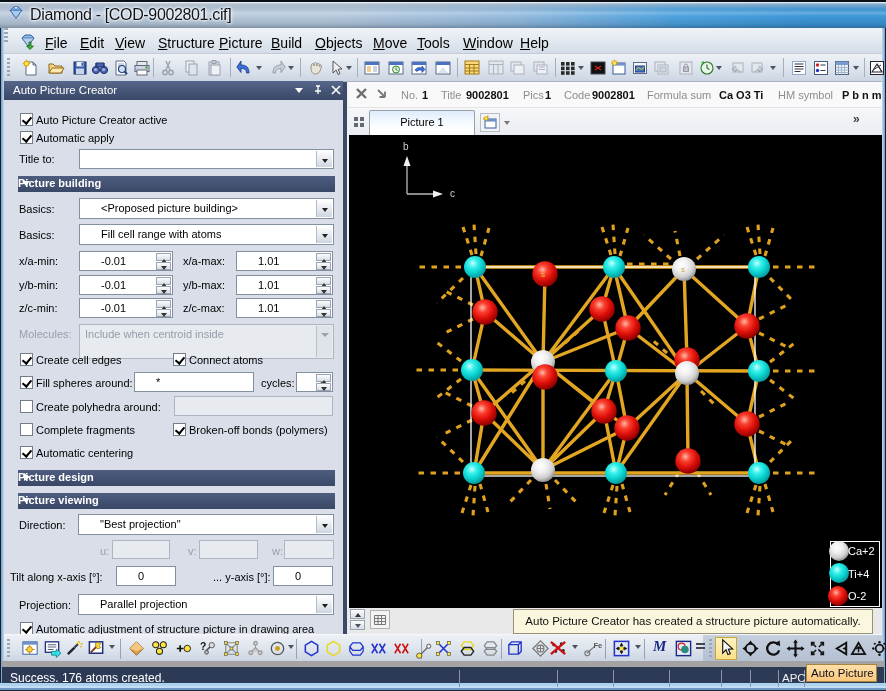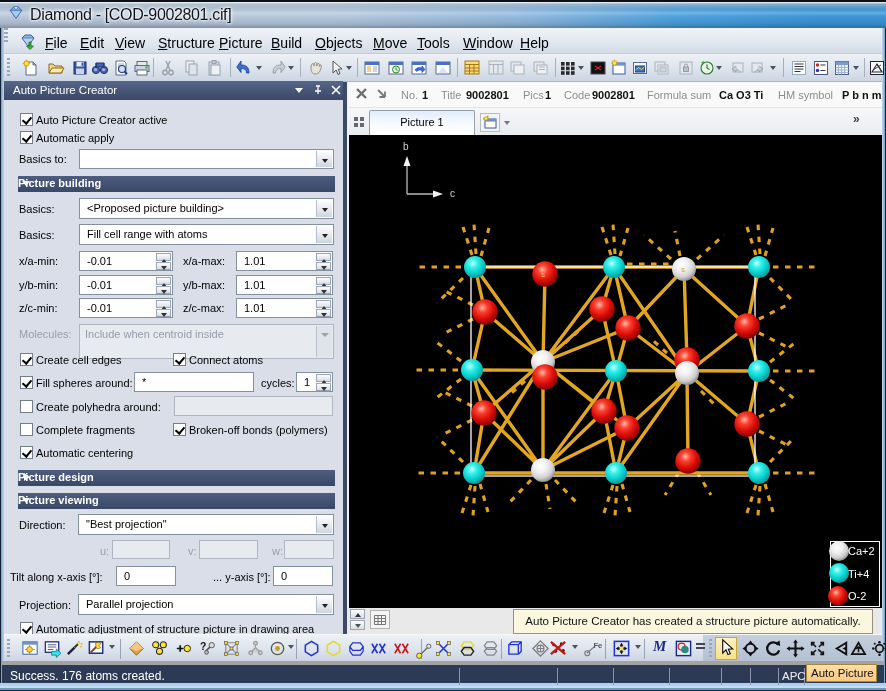--- a/index.html
+++ b/index.html
@@ -31,41 +31,41 @@
 #pdivider{left:343px;top:82px;width:4px;height:552px;background:#3c4a68}
 #pdivider2{left:347px;top:82px;width:2px;height:552px;background:#f0f2f5}
 #phead{left:4px;top:81px;width:339px;height:19px;background:linear-gradient(180deg,#57678c 0,#495878 45%,#3a4868 100%);color:#fff;font-size:11.5px;line-height:19px;padding-left:9px}
 .sect{position:absolute;left:18px;width:317px;height:16px;background:linear-gradient(180deg,#4e5d7f 0,#3a4867 100%);color:#fff;font-size:11px;font-weight:700;line-height:15px;}
 .tri-d{position:absolute;width:0;height:0;border:4px solid transparent;border-top:5.5px solid #fff;top:5px;left:4px}
 .tri-r{position:absolute;width:0;height:0;border:4.5px solid transparent;border-left:6px solid #fff;top:3px;left:6px}
 .lbl{position:absolute;font-size:11px;color:#000;white-space:nowrap}
 .glbl{position:absolute;font-size:11px;color:#98a0ac;white-space:nowrap}
 .cb{position:absolute;width:13px;height:13px;background:#fff;border:1px solid #737d88}
 .cb.c::before{content:"";position:absolute;left:2.5px;top:0.5px;width:4px;height:7px;border:solid #000;border-width:0 2px 2px 0;transform:rotate(40deg)}
-.fld{position:absolute;background:#fff;border:1px solid #82909f;font-size:11px;color:#000;padding-left:7px;white-space:nowrap}
+.fld{position:absolute;background:#fff;border:1px solid #82909f;font-size:11px;color:#000;padding-left:21px;white-space:nowrap}
 .dfld{position:absolute;background:#e7eaef;border:1px solid #aeb6c2;font-size:11px;color:#959ca8;padding-left:5px;white-space:nowrap}
 .dd{position:absolute;right:1px;top:1px;bottom:1px;width:16px;background:linear-gradient(180deg,#fefefe,#dee3ea 70%,#cdd4de);border-left:1px solid #b4bcc8}
 .dd::after{content:"";position:absolute;left:4.5px;top:8px;border:3.5px solid transparent;border-top:4px solid #222}
 .ddg{position:absolute;right:1px;top:1px;bottom:1px;width:16px;background:#dfe3ea;border-left:1px solid #b8c0cc}
 .ddg::after{content:"";position:absolute;left:4px;top:7px;border:4px solid transparent;border-top:4px solid #9aa2ae}
 .spin{position:absolute;right:1px;top:1px;width:15px;height:17px}
 .spin i{position:absolute;left:0;width:15px;height:8px;background:linear-gradient(180deg,#fbfcfd,#d9dee6);border:1px solid #9aa4b2}
 .spin i.up{top:0}.spin i.dn{top:9px}
 .spin i.up::after{content:"";position:absolute;left:3.5px;top:2px;border:3.5px solid transparent;border-bottom:4px solid #333}
 .spin i.dn::after{content:"";position:absolute;left:3.5px;top:3px;border:3.5px solid transparent;border-top:4px solid #333}
 
 #inforow{left:349px;top:82px;width:533px;height:26px;background:#f9f9f9;border-bottom:1px solid #e4e4e4}
 .ilbl{position:absolute;top:7px;font-size:11px;color:#8d8d8d;white-space:nowrap}
 .ival{position:absolute;top:7px;font-size:11px;font-weight:700;color:#111;white-space:nowrap}
 #tabbar{left:349px;top:108px;width:533px;height:27px;background:linear-gradient(180deg,#f6f7f9,#e9ecf1)}
 #tab1{position:absolute;left:20px;top:2px;width:106px;height:25px;background:linear-gradient(180deg,#dfecfc 0,#f2f8ff 40%,#fff 80%);border:1px solid #9aa0a8;border-bottom:none;border-radius:2px 2px 0 0;font-size:11px;color:#000;text-align:center;line-height:23px}
 #canvas{left:349px;top:135px;width:533px;height:473px;background:#000}
 #hstrip{left:347px;top:608px;width:535px;height:26px;background:#e9e9e9}
 
-#statusbar{left:2px;top:661px;width:882px;height:22px;background:#2d3a56;border-top:4px solid #a3a3a3}
+#statusbar{left:2px;top:661px;width:882px;height:22px;background:#2d3a56;border-top:6px solid #a3a3a3}
 .ssep{position:absolute;top:3px;width:1px;height:17px;background:#8b95ad}
 #tooltip{left:513px;top:609px;width:360px;height:25px;background:#fbf6de;border:1px solid #97917a;font-size:11.5px;color:#111;line-height:23px;text-align:center;white-space:nowrap;z-index:30}
 #apbox{left:806px;top:664px;width:71px;height:18px;background:linear-gradient(180deg,#fddfa8,#fbc87d);border:1px solid #a8853f;font-size:11.5px;color:#10101a;line-height:16px;padding-left:4px;z-index:31}
 .ic{position:absolute;top:5px;width:18px;height:18px}
 .bic{position:absolute;top:4px;width:19px;height:19px}
 </style></head>
 <body>
 <div class="a" id="titlebar"></div>
 <div class="a" id="tico"><svg width="16" height="14" viewBox="0 0 17 16">
       <path d="M2 5 L6 1 L11 1 L15 5 L8.5 14 Z" fill="#7ab0e8" stroke="#2a5a9a" stroke-width="1"></path>
@@ -297,21 +297,21 @@
 <svg class="a" style="left:294px;top:85px;z-index:5" width="48" height="11" viewBox="0 0 48 11">
     <path d="M1 3 L9 3 L5 8 Z" fill="#fff"></path>
     <path d="M22 1 L26 1 M24 1 L24 6 M21 6 L27 6 M24 6 L24 9" stroke="#fff" stroke-width="1.3" fill="none"></path>
     <path d="M38 1 L46 9 M46 1 L38 9" stroke="#fff" stroke-width="1.6"></path>
   </svg>
 
 <div class="cb c" style="left:20px;top:113px"></div>
 <div class="lbl" style="left:36px;top:114px">Auto Picture Creator active</div>
 <div class="cb c" style="left:20px;top:131px"></div>
 <div class="lbl" style="left:36px;top:132px">Automatic apply</div>
-<div class="lbl" style="left:19px;top:153px">Basics to:</div>
+<div class="lbl" style="left:19px;top:153px">Title to:</div>
 <div class="fld" style="left:79px;top:149px;width:255px;height:20px">
     <span class="dd"></span>
   </div>
 <div class="sect" style="top:176px"><i class="tri-d"></i>Picture building</div>
 <div class="lbl" style="left:19px;top:203px">Basics:</div>
 <div class="fld" style="left:79px;top:198px;width:255px;height:21px;line-height:19px">&lt;Proposed picture building&gt;<span class="dd"></span></div>
 <div class="lbl" style="left:19px;top:229px">Basics:</div>
 <div class="fld" style="left:79px;top:224px;width:255px;height:21px;line-height:19px">Fill cell range with atoms<span class="dd"></span></div>
 <div class="lbl" style="left:19px;top:255px">x/a-min:</div>
 <div class="fld" style="left:79px;top:251px;width:94px;height:20px;line-height:18px">-0.01<span class="spin">

